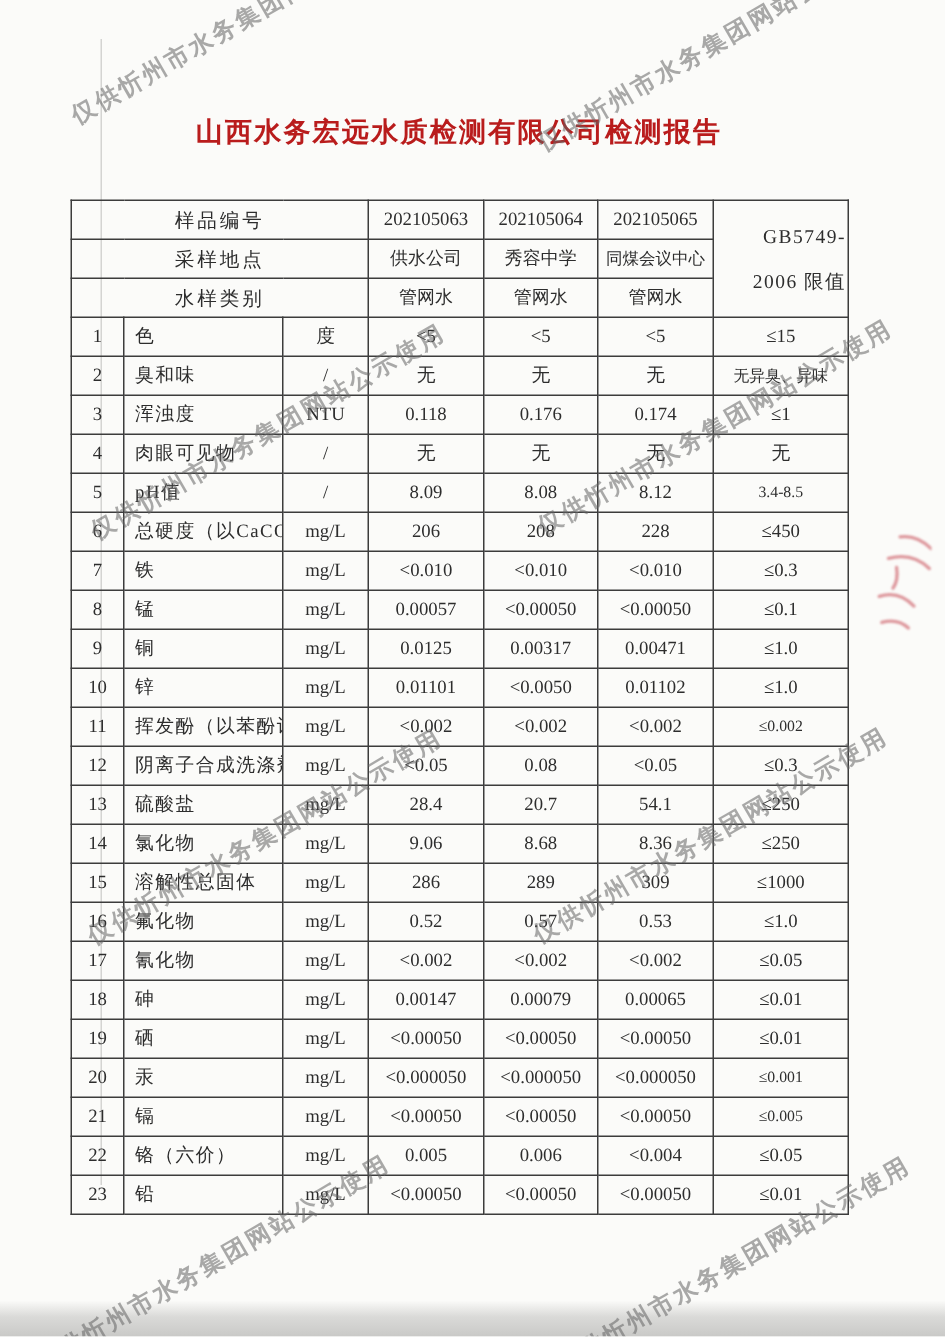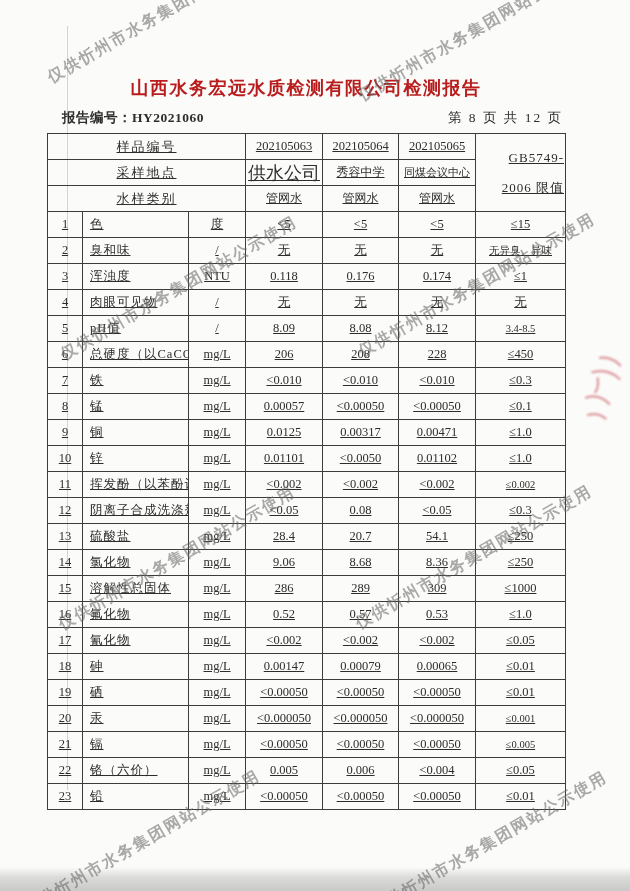--- a/index.html
+++ b/index.html
@@ -43,21 +43,20 @@
     font-size:13.5px;
   }
   .meta .report-no{position:absolute;left:15px;top:0;font-weight:bold;letter-spacing:.5px;}
   .meta .page-info{position:absolute;right:2px;top:0;letter-spacing:2px;}
   
   table.report{
     position:absolute;left:47px;top:133px;
     border-collapse:collapse;table-layout:fixed;width:518px;
     font-size:13px;color:#2d2d2d;
     z-index:2;
-    text-decoration:underline;
   }
   table.report td{
     border:1px solid #3c3c3c;height:25px;padding:0 1px;
     text-align:center;vertical-align:middle;overflow:hidden;
     font-weight:normal;white-space:nowrap;
   }
   table.report .hdr-label{letter-spacing:2px;}
   table.report .name-cell{text-align:left;padding-left:7px;letter-spacing:1px;font-size:12.5px;}
   table.report .num-cell{font-size:12.5px;}
   .limit-head div{line-height:1;letter-spacing:1px;font-size:13px;text-align:right;}
@@ -90,24 +89,20 @@
     <g fill="none" stroke="#c03440" stroke-width="2.2" stroke-linecap="round" transform="rotate(18 20 42)">
       <path d="M8 8 q10 -5 22 1"></path>
       <path d="M5 24 q14 -9 28 -2"></path>
       <path d="M12 28 q4 8 2 14"></path>
       <path d="M7 50 q11 -8 24 -1"></path>
       <path d="M14 66 q9 -6 18 -2"></path>
     </g>
   </svg>
 
   <div class="title">山西水务宏远水质检测有限公司检测报告</div>
-  <div class="meta">
-    <span class="report-no">报告编号：HY2021060</span>
-    <span class="page-info">第 8 页 共 12 页</span>
-  </div>
 
   <table class="report">
     <colgroup>
       <col style="width:35px">
         <col style="width:106px">
         <col style="width:57px">
       <col style="width:77px">
         <col style="width:76px">
         <col style="width:77px">
       <col style="width:90px">
@@ -118,21 +113,21 @@
         <td class="num-cell">202105063</td>
         <td class="num-cell">202105064</td>
         <td class="num-cell">202105065</td>
         <td rowspan="3" class="limit-head">
           <div class="l1">GB5749-</div>
           <div class="l2">2006 限值</div>
         </td>
       </tr>
       <tr>
         <td colspan="3" class="hdr-label">采样地点</td>
-        <td style="font-size:18px">供水公司</td>
+        <td style="font-size:12px">供水公司</td>
         <td style="font-size:12px">秀容中学</td>
         <td style="font-size:11px">同煤会议中心</td>
       </tr>
       <tr>
         <td colspan="3" class="hdr-label">水样类别</td>
         <td style="font-size:12px">管网水</td>
         <td style="font-size:12px">管网水</td>
         <td style="font-size:12px">管网水</td>
       </tr>
     </tbody>

